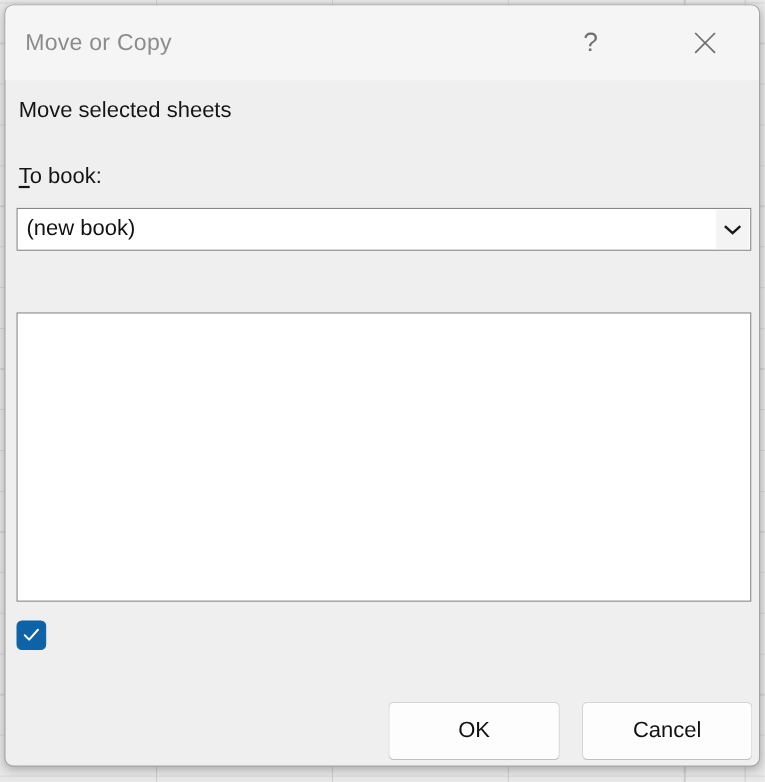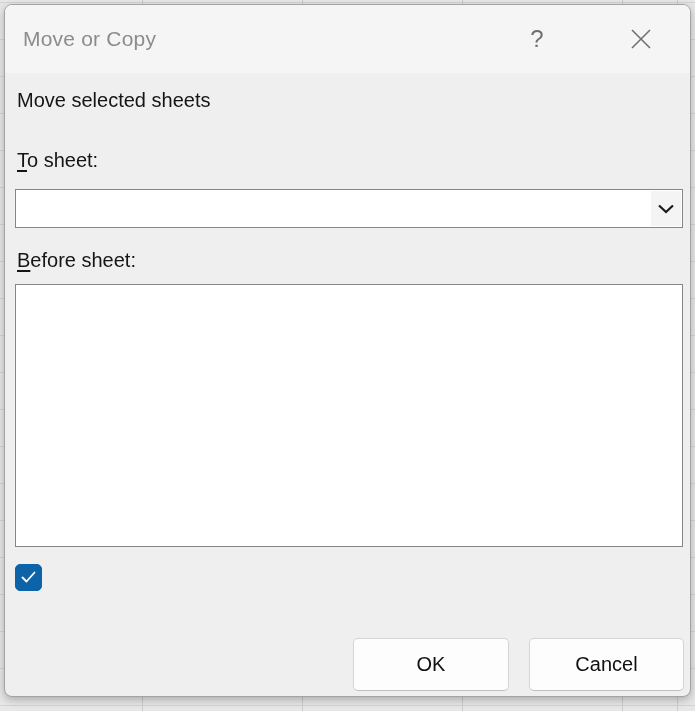--- a/index.html
+++ b/index.html
@@ -98,31 +98,31 @@
     <div class="close-btn">
       <svg width="26" height="26" viewBox="0 0 26 26" fill="none" stroke-width="1.6">
         <line x1="4" y1="4" x2="22" y2="22"></line>
         <line x1="22" y1="4" x2="4" y2="22"></line>
       </svg>
     </div>
   </div>
 
   <div class="desc">Move selected sheets</div>
 
-  <div class="field-label lbl-tobook"><span class="u">T</span><span>o sheet:</span></div>
+  <div class="field-label lbl-tobook"><span class="u">T</span><span>o book:</span></div>
 
   <div class="combobox">
+    <div class="value">(new book)</div>
     <div class="combo-drop">
       <svg width="16" height="10" viewBox="0 0 16 10" fill="none" stroke-width="2.2">
         <polyline points="1,1.5 8,8 15,1.5"></polyline>
       </svg>
     </div>
   </div>
 
-  <div class="field-label lbl-before"><span class="u">B</span><span>efore sheet:</span></div>
 
   <div class="listbox"></div>
 
   <div class="checkbox-row">
     <div class="checkbox checked">
       <svg width="15" height="12" viewBox="0 0 15 12" fill="none" stroke="#ffffff" stroke-width="1.8" stroke-linecap="round" stroke-linejoin="round">
         <polyline points="1.5,6.5 5.5,10.5 13.5,1.5"></polyline>
       </svg>
     </div>
   </div>

